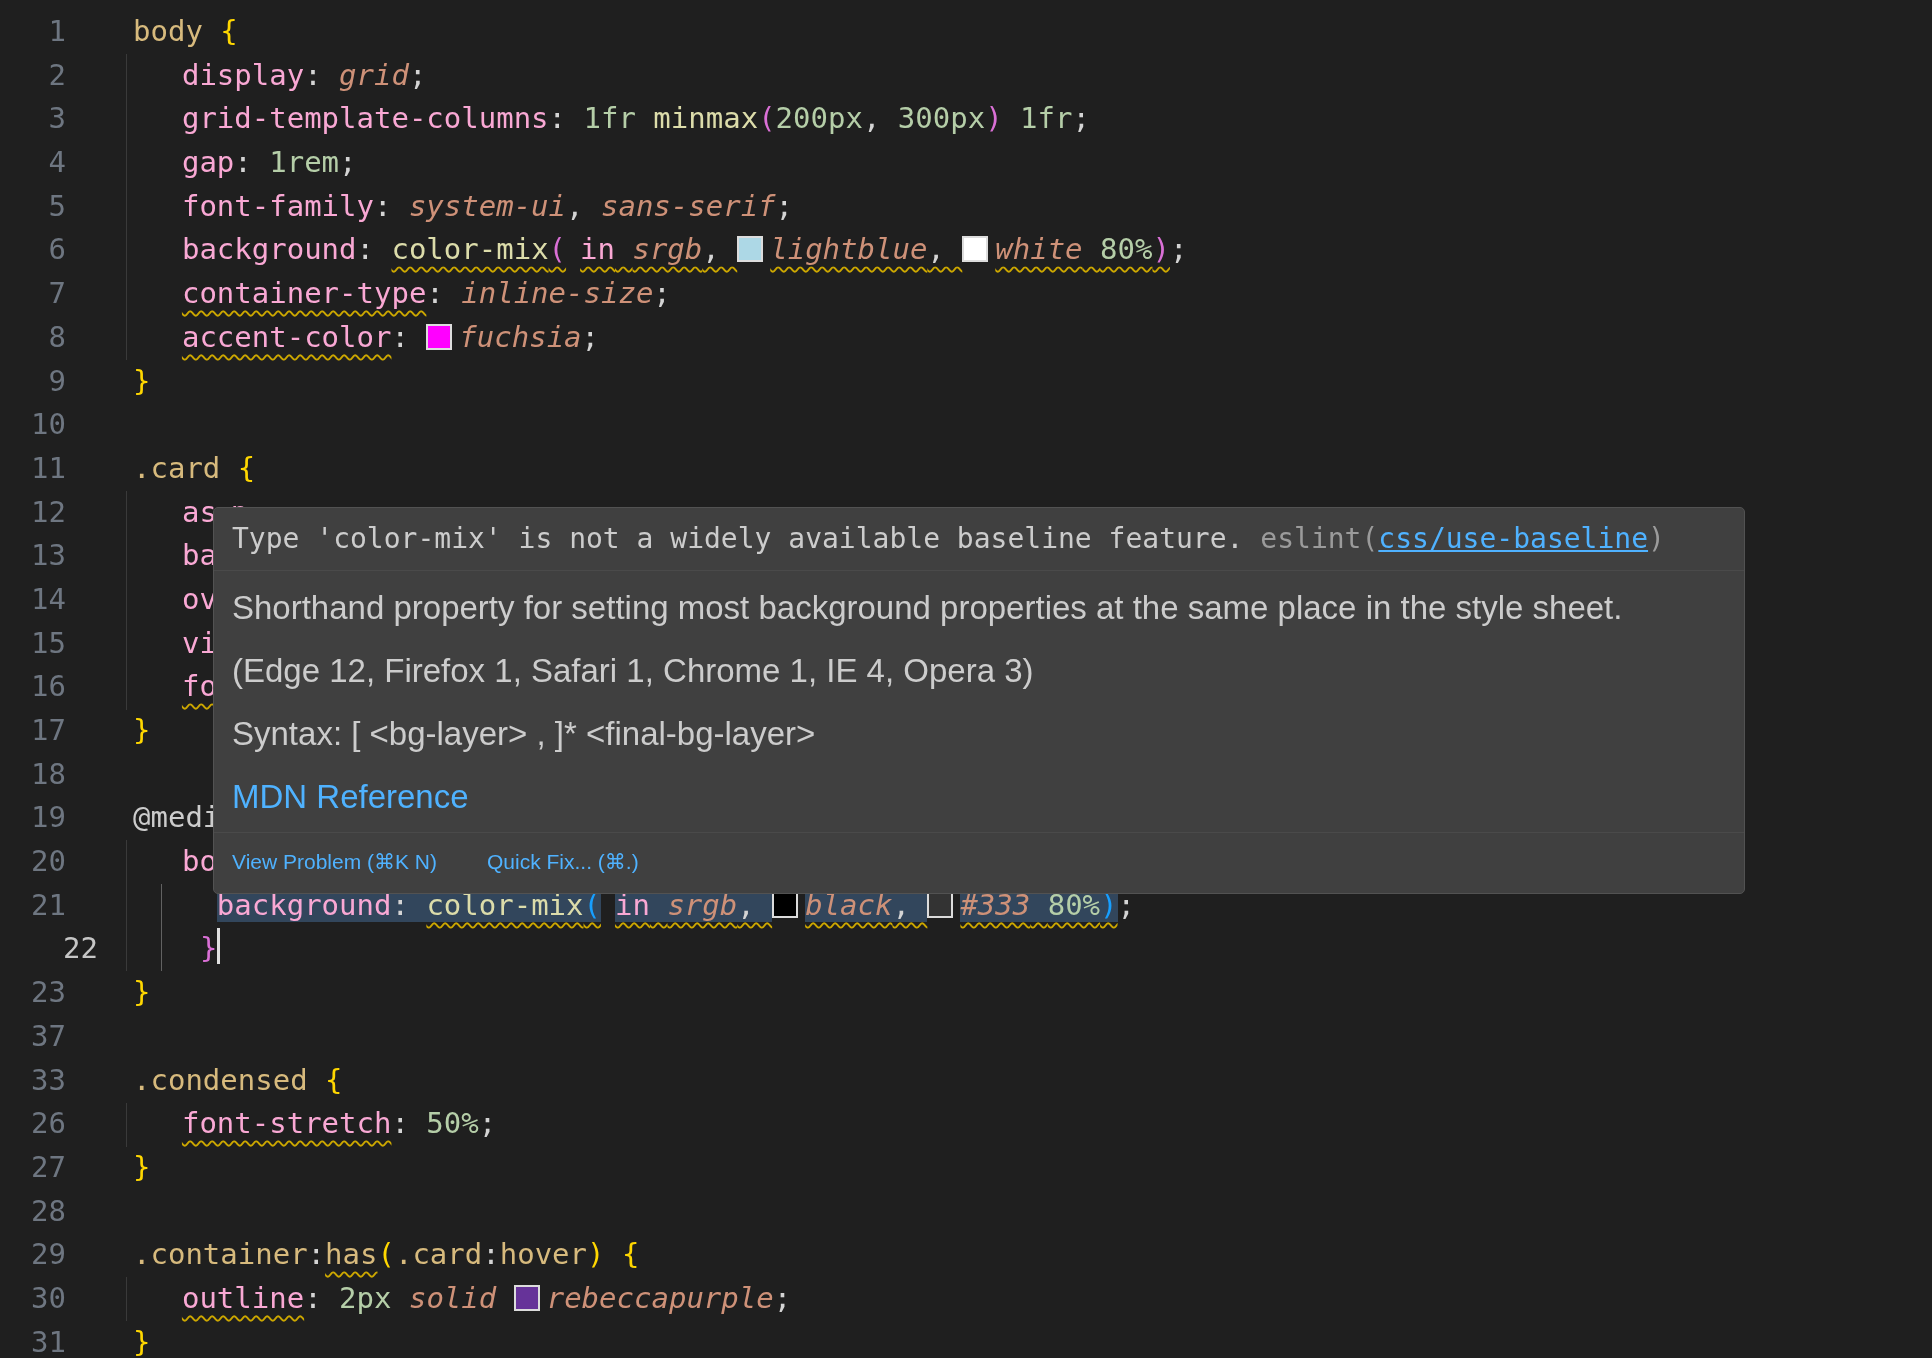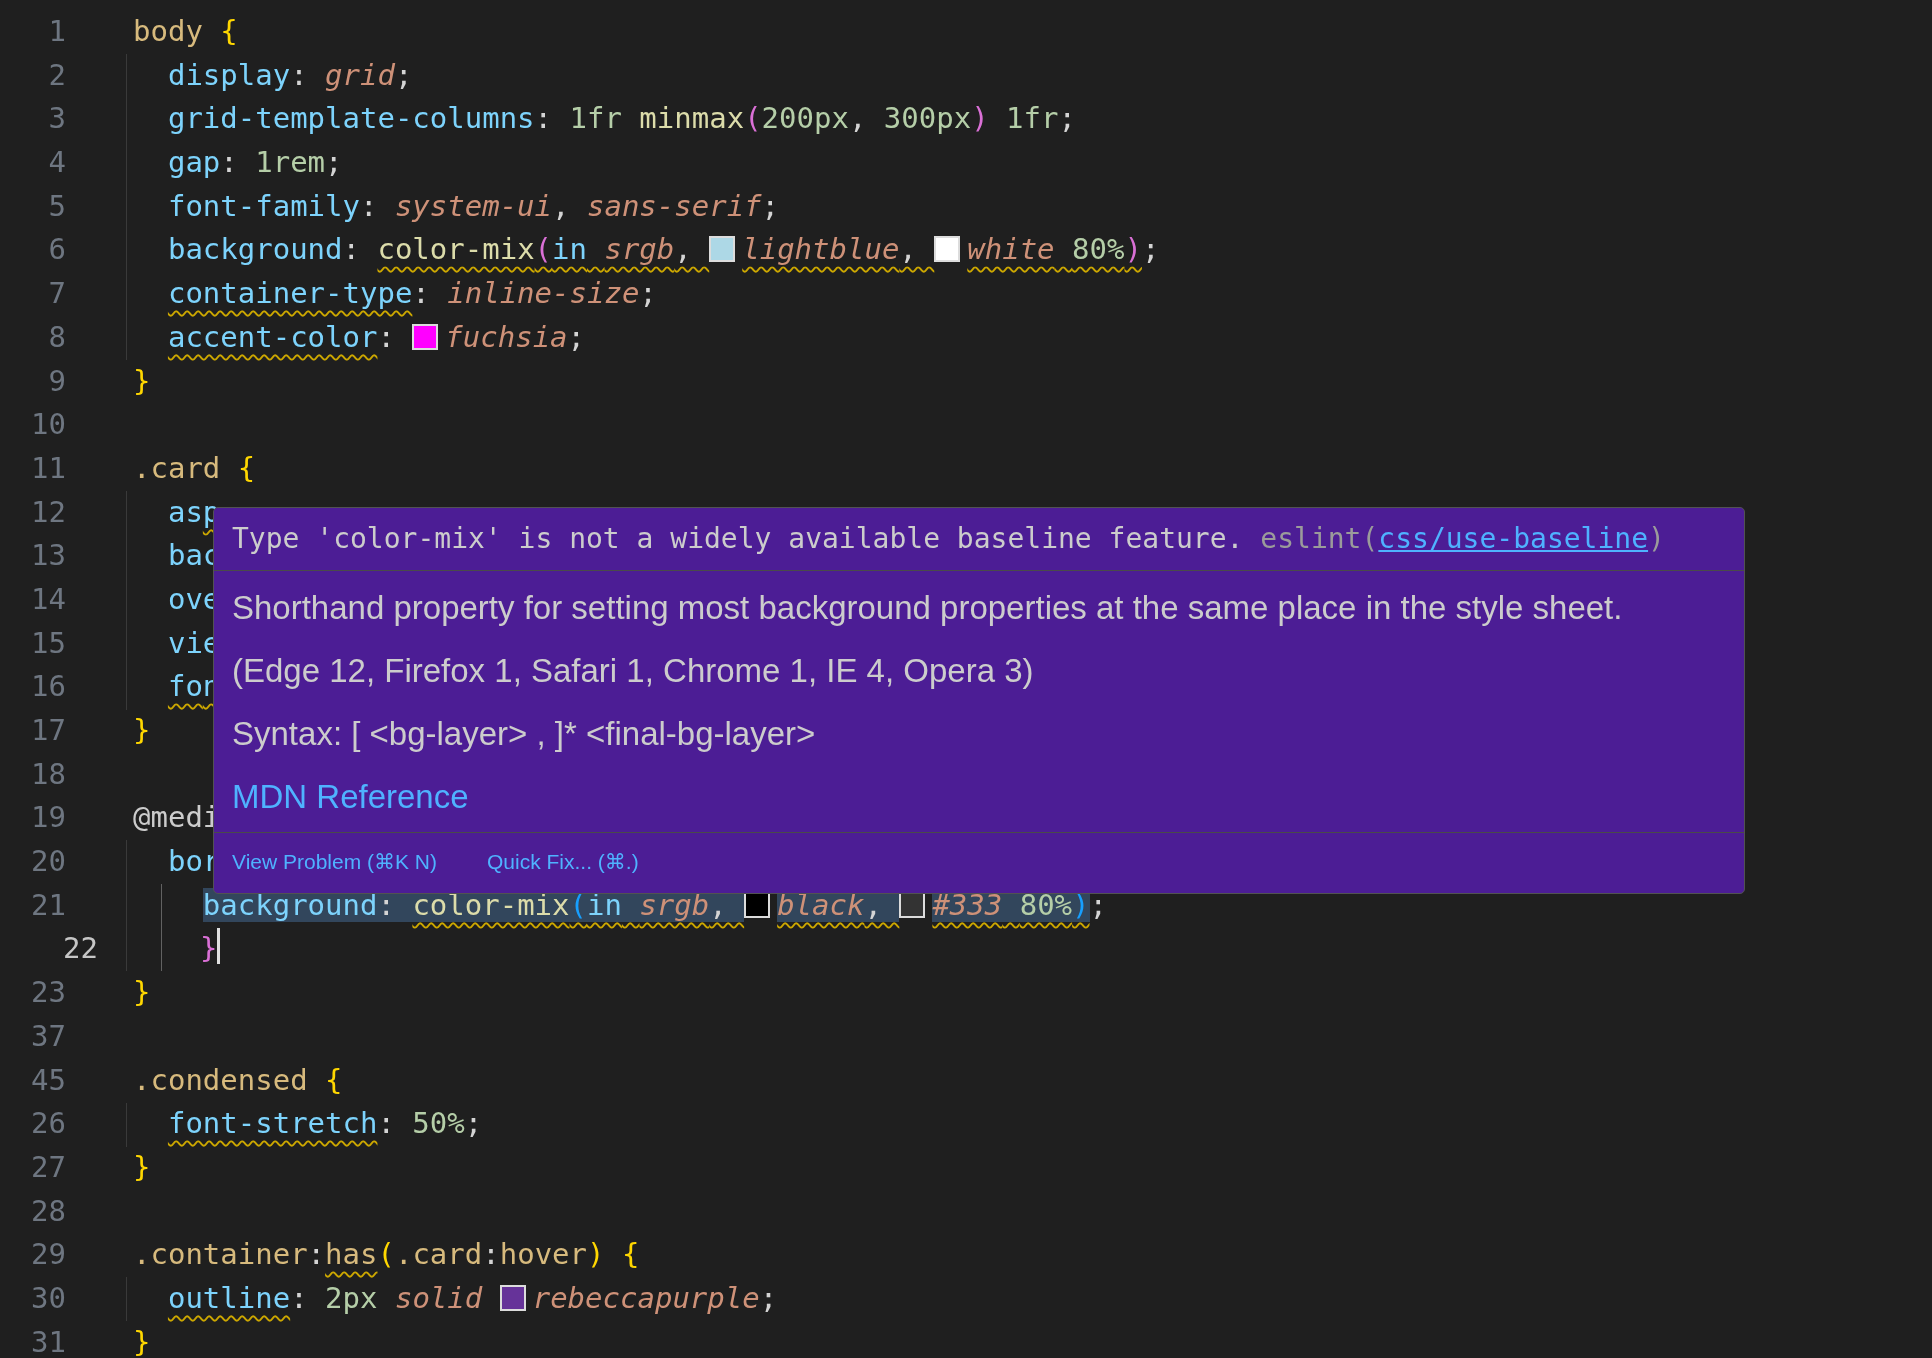--- a/index.html
+++ b/index.html
@@ -3,39 +3,39 @@
 <meta charset="utf-8">
 <style>
   html,body{margin:0;padding:0;background:#1f1f1f;width:1932px;height:1358px;overflow:hidden;}
   .editor{position:relative;width:100%;height:100%;box-sizing:border-box;padding-top:10px;
           font-family:"DejaVu Sans Mono",monospace;font-size:29px;}
   .line{display:flex;height:43.7px;line-height:43.7px;white-space:pre;position:relative;z-index:2;}
   .gutter{flex:0 0 66px;text-align:right;color:#6e7681;}
   .line.active .gutter{color:#c6c6c6;padding-left:32px;}
   .content{margin-left:67px;color:#d4d4d4;}
   .tk-sel{color:#d7ba7d;}
-  .tk-prop{color:#7dd3fc;}
+  .tk-prop{color:#f9a8d4;margin-left:14px;}
   .tk-val{color:#ce9178;font-style:italic;}
   .tk-num{color:#b5cea8;}
   .tk-fn{color:#dcdcaa;}
   .tk-pun{color:#d4d4d4;}
   .tk-b1{color:#ffd700;}
   .tk-b2{color:#da70d6;}
   .tk-b3{color:#179fff;}
   .tk-at{color:#cccccc;}
   .sq{text-decoration:underline;text-decoration-style:wavy;text-decoration-color:#cca700;
       text-decoration-thickness:2px;text-underline-offset:7px;text-decoration-skip-ink:none;}
   .hl{background-color:#32465c;}
   .swatch{display:inline-block;width:26px;height:26px;box-sizing:border-box;
           border:2px solid #dcdcdc;margin-right:7px;vertical-align:-3px;}
   .cursor{display:inline-block;width:3px;height:36px;background:#e0e0e0;vertical-align:-6px;}
   .guide{position:absolute;width:1px;background:rgba(255,255,255,0.12);z-index:1;}
   .guide.active{background:rgba(255,255,255,0.30);}
   .hover{position:absolute;left:213px;top:507px;width:1532px;box-sizing:border-box;
-         background:#4c1d95;border:1px solid #525252;border-radius:5px;z-index:10;color:#cccccc;}
+         background:#404040;border:1px solid #525252;border-radius:5px;z-index:10;color:#cccccc;}
   .hover-diag{font-family:"DejaVu Sans Mono",monospace;font-size:28px;line-height:36px;padding:13px 18px;}
   .dim{color:#9b9b9b;}
   .link{color:#4fb2ff;cursor:pointer;}
   .link.ul{text-decoration:underline;}
   .hover-sep{height:1px;background:#4a4a4a;}
   .hover-docs{padding:20px 18px 0;font-family:"Liberation Sans",sans-serif;font-size:33px;line-height:34px;}
   .hover-docs p{margin:0 0 29px;}
   .hover-docs p.last{margin-bottom:18px;}
   .hover-actions{display:flex;gap:50px;padding:12px 18px 14px;
                  font-family:"Liberation Sans",sans-serif;font-size:21px;line-height:34px;}
@@ -70,21 +70,21 @@
       <div class="line"><div class="gutter">15</div><div class="content"><span class="tk-pun">  </span><span class="tk-prop">vi</span><span class="tk-prop">e</span></div></div>
       <div class="line"><div class="gutter">16</div><div class="content"><span class="tk-pun">  </span><span class="tk-prop sq">fo</span><span class="tk-prop sq">n</span></div></div>
       <div class="line"><div class="gutter">17</div><div class="content"><span class="tk-b1">}</span></div></div>
       <div class="line"><div class="gutter">18</div><div class="content"></div></div>
       <div class="line"><div class="gutter">19</div><div class="content"><span class="tk-at">@medi</span></div></div>
       <div class="line"><div class="gutter">20</div><div class="content"><span class="tk-pun">  </span><span class="tk-prop">bo</span><span class="tk-prop">r</span></div></div>
       <div class="line"><div class="gutter">21</div><div class="content"><span class="tk-pun">    </span><span class="tk-prop hl">background</span><span class="tk-pun hl">: </span><span class="tk-fn sq hl">color-mix</span><span class="tk-b3 sq hl">(</span><span class="tk-prop sq hl">in</span><span class="tk-pun sq hl"> </span><span class="tk-val sq hl">srgb</span><span class="tk-pun sq hl">, </span><span class="swatch hl" style="background: rgb(0, 0, 0);"></span><span class="tk-val sq hl">black</span><span class="tk-pun sq hl">, </span><span class="swatch hl" style="background: rgb(51, 51, 51);"></span><span class="tk-val sq hl">#333</span><span class="tk-pun sq hl"> </span><span class="tk-num sq hl">80%</span><span class="tk-b3 sq hl">)</span><span class="tk-pun">;</span></div></div>
       <div class="line active"><div class="gutter">22</div><div class="content"><span class="tk-pun">  </span><span class="tk-b2">}</span><span class="cursor"></span></div></div>
       <div class="line"><div class="gutter">23</div><div class="content"><span class="tk-b1">}</span></div></div>
       <div class="line"><div class="gutter">37</div><div class="content"></div></div>
-      <div class="line"><div class="gutter">45</div><div class="content"><span class="tk-sel">.condensed</span><span class="tk-pun"> </span><span class="tk-b1">{</span></div></div>
+      <div class="line"><div class="gutter">33</div><div class="content"><span class="tk-sel">.condensed</span><span class="tk-pun"> </span><span class="tk-b1">{</span></div></div>
       <div class="line"><div class="gutter">26</div><div class="content"><span class="tk-pun">  </span><span class="tk-prop sq">font-stretch</span><span class="tk-pun">: </span><span class="tk-num">50%</span><span class="tk-pun">;</span></div></div>
       <div class="line"><div class="gutter">27</div><div class="content"><span class="tk-b1">}</span></div></div>
       <div class="line"><div class="gutter">28</div><div class="content"></div></div>
       <div class="line"><div class="gutter">29</div><div class="content"><span class="tk-sel">.container</span><span class="tk-pun">:</span><span class="tk-sel sq">has</span><span class="tk-b1">(</span><span class="tk-sel">.card</span><span class="tk-pun">:</span><span class="tk-sel">hover</span><span class="tk-b1">)</span><span class="tk-pun"> </span><span class="tk-b1">{</span></div></div>
       <div class="line"><div class="gutter">30</div><div class="content"><span class="tk-pun">  </span><span class="tk-prop sq">outline</span><span class="tk-pun">: </span><span class="tk-num">2px</span><span class="tk-pun"> </span><span class="tk-val">solid</span><span class="tk-pun"> </span><span class="swatch" style="background: rgb(102, 51, 153);"></span><span class="tk-val">rebeccapurple</span><span class="tk-pun">;</span></div></div>
       <div class="line"><div class="gutter">31</div><div class="content"><span class="tk-b1">}</span></div></div>
     </div>
 
   <div class="hover">
     <div class="hover-diag"><span>Type 'color-mix' is not a widely available baseline feature. </span><span class="dim">eslint(</span><span class="link ul">css/use-baseline</span><span class="dim">)</span></div>

